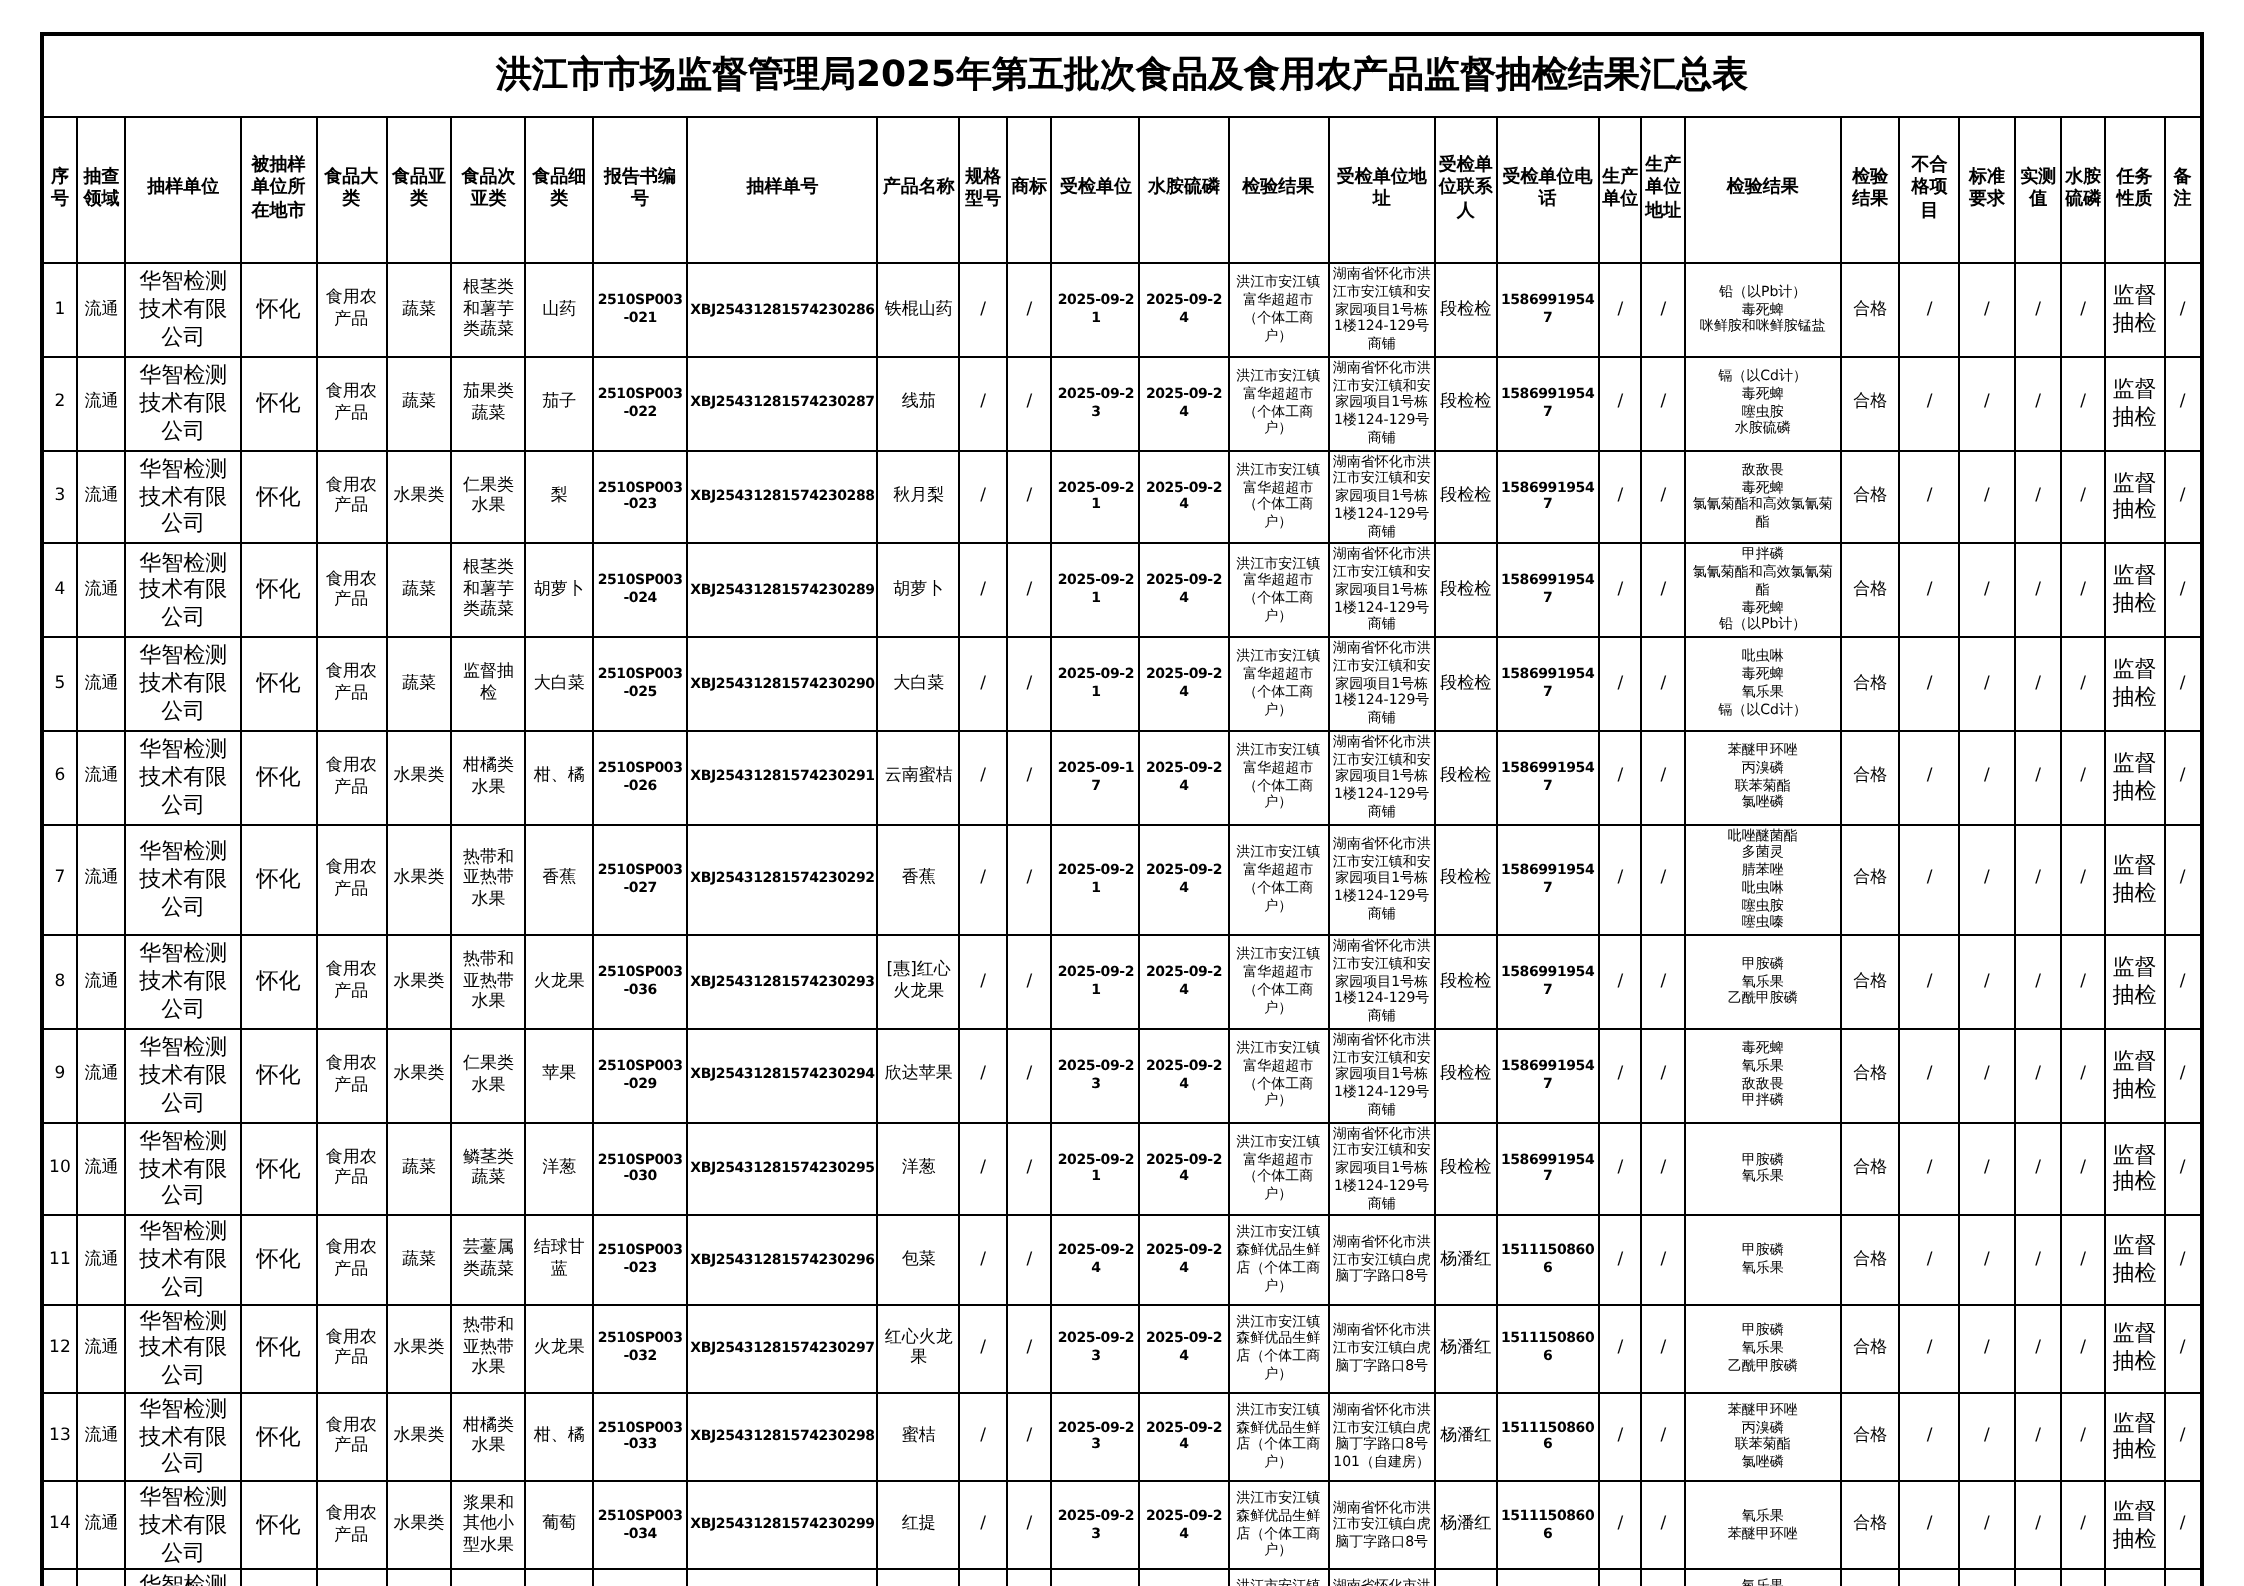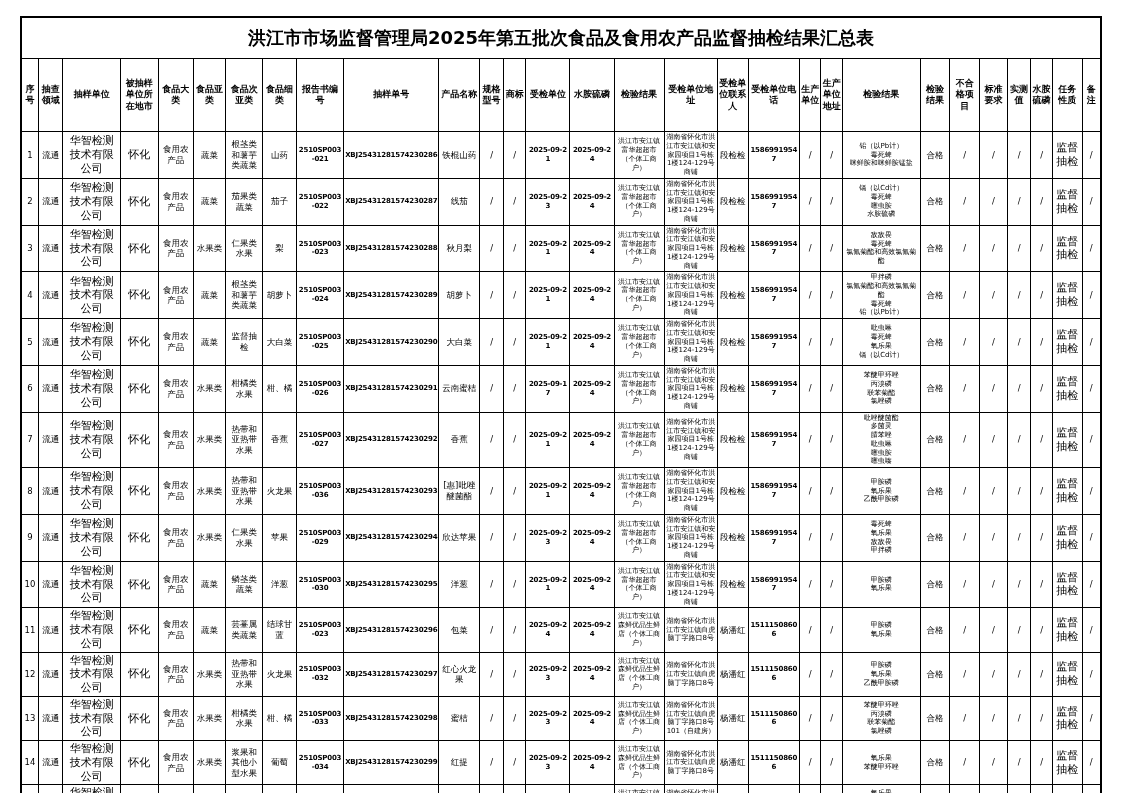--- a/index.html
+++ b/index.html
@@ -330,21 +330,21 @@
           <td>8</td>
           <td>流通</td>
           <td class="big">华智检测技术有限公司</td>
           <td class="big">怀化</td>
           <td>食用农产品</td>
           <td>水果类</td>
           <td>热带和亚热带水果</td>
           <td>火龙果</td>
           <td class="num">2510SP003-036</td>
           <td class="num">XBJ25431281574230293</td>
-          <td>[惠]吡唑醚菌酯</td>
+          <td>[惠]红心火龙果</td>
           <td>/</td>
           <td>/</td>
           <td class="num">2025-09-21</td>
           <td class="num">2025-09-24</td>
           <td class="small">洪江市安江镇富华超超市（个体工商户）</td>
           <td class="small">湖南省怀化市洪江市安江镇和安家园项目1号栋1楼124-129号商铺</td>
           <td>段检检</td>
           <td class="num">15869919547</td>
           <td>/</td>
           <td>/</td>

